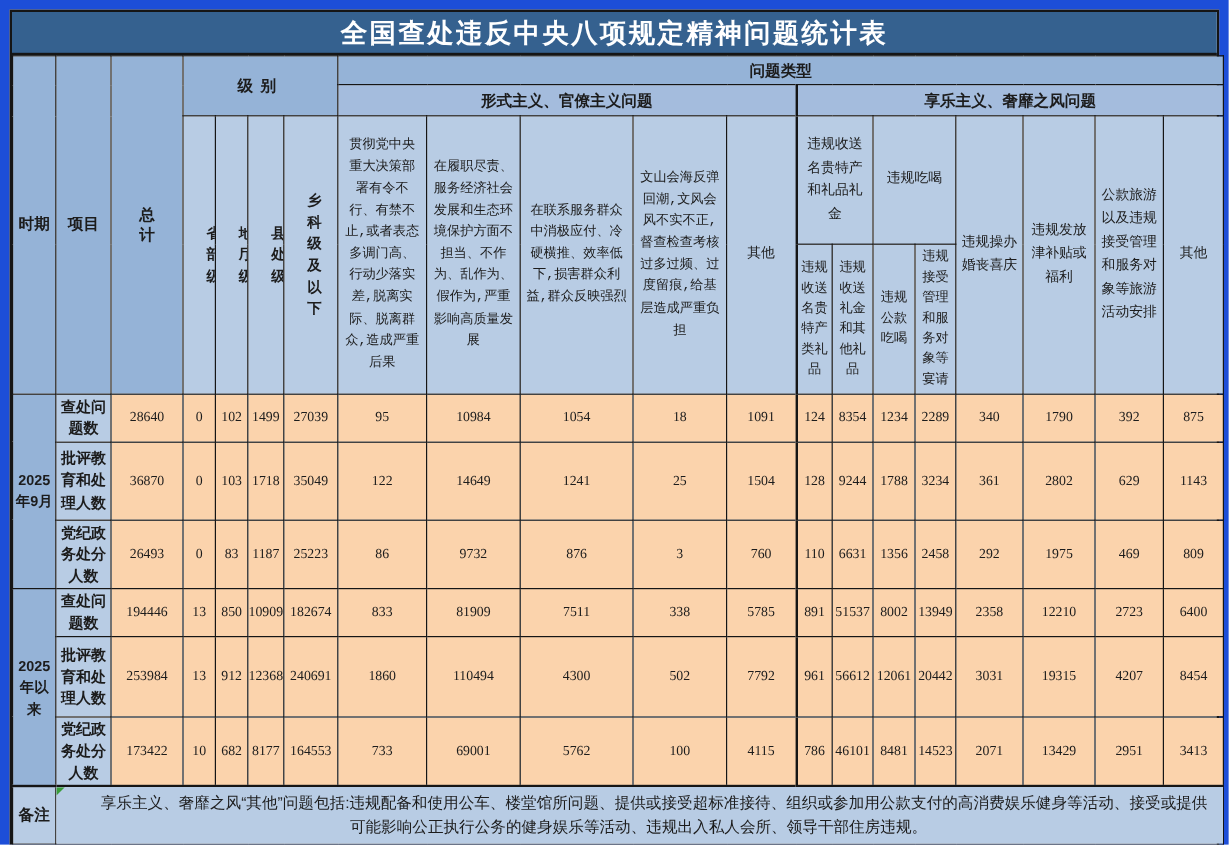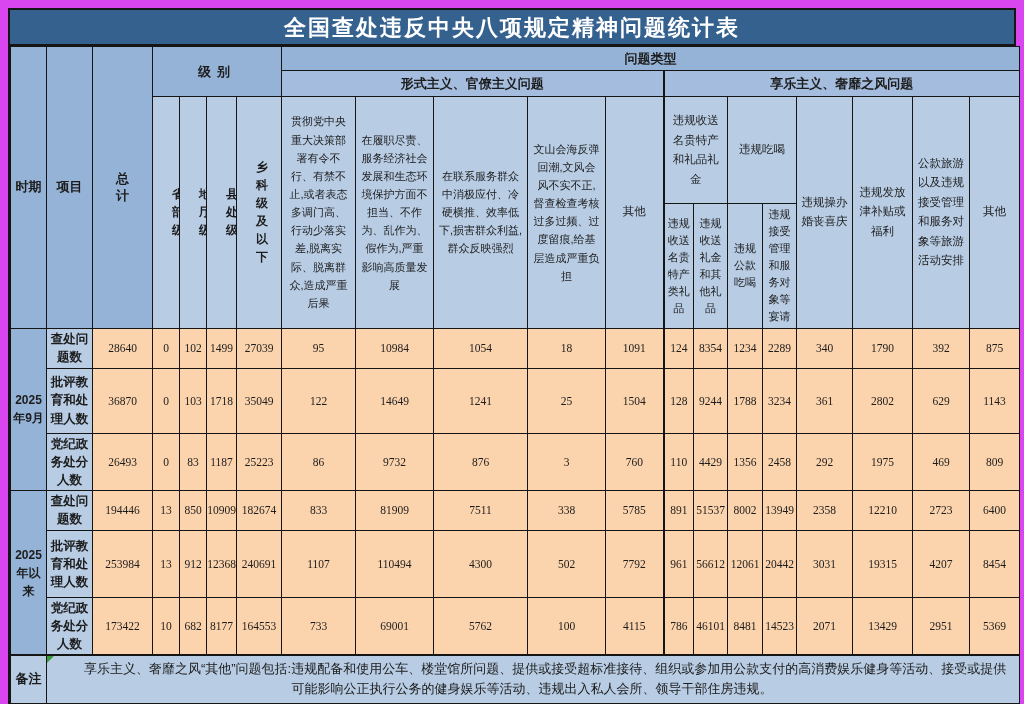--- a/index.html
+++ b/index.html
@@ -1,18 +1,18 @@
 <!DOCTYPE html>
 <html><head>
 <meta charset="utf-8">
 <style>
   * { margin:0; padding:0; box-sizing:border-box; }
   html,body { background:#ffffff; }
   .page {
-    position:relative; width:1024px; height:704px; background:#d946ef;
+    position:relative; width:1024px; height:704px; background:#1d4ed8;
     font-family:"Liberation Sans", sans-serif; overflow:hidden;
   }
   .sheet {
     position:absolute; left:8px; top:8px; width:1008px;
     border:2px solid #151515; background:#ffffff;
   }
   .title-bar {
     height:36px; line-height:36px; background:#35618f; color:#ffffff;
     text-align:center; font-size:22px; font-weight:bold; letter-spacing:2px;
     border-bottom:2px solid #151515;
@@ -34,21 +34,21 @@
   
   .lvl {
     background:#b8cce4; font-family:"Liberation Serif", serif; font-weight:bold;
     font-size:12px; word-break:break-all; line-height:1.5; padding:2px 19px;
   }
   .subhd {
     background:#b8cce4; font-family:"Liberation Serif", serif;
     font-size:11px; word-break:break-all; line-height:1.55; padding:2px 1px;
   }
   .desc {
-    background:#b8cce4; font-family:Liberation Sans, sans-serif;
+    background:#b8cce4; font-family:Liberation Mono, monospace;
     font-size:11px; text-align:justify; word-break:break-all;
     line-height:1.65; padding:4px 4px; vertical-align:middle;
   }
   .grp {
     background:#b8cce4; font-family:"Liberation Serif", serif;
     font-size:11.5px; word-break:break-all; line-height:1.7; padding:14px 3px;margin-top:48px;
   }
   
   .hr1 td { height:24px; } .hr2 td { height:26px;font-family:Liberation Serif, serif; }
   .hr3 td { height:96px; } .hr4 td { height:120px; }
@@ -207,21 +207,21 @@
             <td class="num">0</td>
             <td class="num">83</td>
             <td class="num">1187</td>
             <td class="num">25223</td>
             <td class="num">86</td>
             <td class="num">9732</td>
             <td class="num">876</td>
             <td class="num">3</td>
             <td class="num">760</td>
             <td class="num thick-left">110</td>
-            <td class="num">4429</td>
+            <td class="num">6631</td>
             <td class="num">1356</td>
             <td class="num">2458</td>
             <td class="num">292</td>
             <td class="num">1975</td>
             <td class="num">469</td>
             <td class="num">809</td>
           </tr>
 
       <tr class="r3">
         <td class="period" rowspan="3">2025年以来</td>
@@ -245,21 +245,21 @@
             <td class="num">2723</td>
             <td class="num">6400</td>
           </tr>
       <tr class="r4">
         <td class="rowlabel">批评教育和处理人数</td>
       <td class="num">253984</td>
             <td class="num">13</td>
             <td class="num">912</td>
             <td class="num">12368</td>
             <td class="num">240691</td>
-            <td class="num">1107</td>
+            <td class="num">1860</td>
             <td class="num">110494</td>
             <td class="num">4300</td>
             <td class="num">502</td>
             <td class="num">7792</td>
             <td class="num thick-left">961</td>
             <td class="num">56612</td>
             <td class="num">12061</td>
             <td class="num">20442</td>
             <td class="num">3031</td>
             <td class="num">19315</td>
@@ -278,21 +278,21 @@
             <td class="num">5762</td>
             <td class="num">100</td>
             <td class="num">4115</td>
             <td class="num thick-left">786</td>
             <td class="num">46101</td>
             <td class="num">8481</td>
             <td class="num">14523</td>
             <td class="num">2071</td>
             <td class="num">13429</td>
             <td class="num">2951</td>
-            <td class="num">5369</td>
+            <td class="num">3413</td>
           </tr>
 
       <tr class="remark-tr">
         <td class="remark-label">备注</td>
         <td class="remark-content" colspan="19">
           <span class="corner-flag"></span>
           <span class="text">享乐主义、奢靡之风“其他”问题包括:违规配备和使用公车、楼堂馆所问题、提供或接受超标准接待、组织或参加用公款支付的高消费娱乐健身等活动、接受或提供可能影响公正执行公务的健身娱乐等活动、违规出入私人会所、领导干部住房违规。</span>
         </td>
       </tr>
     </tbody>

